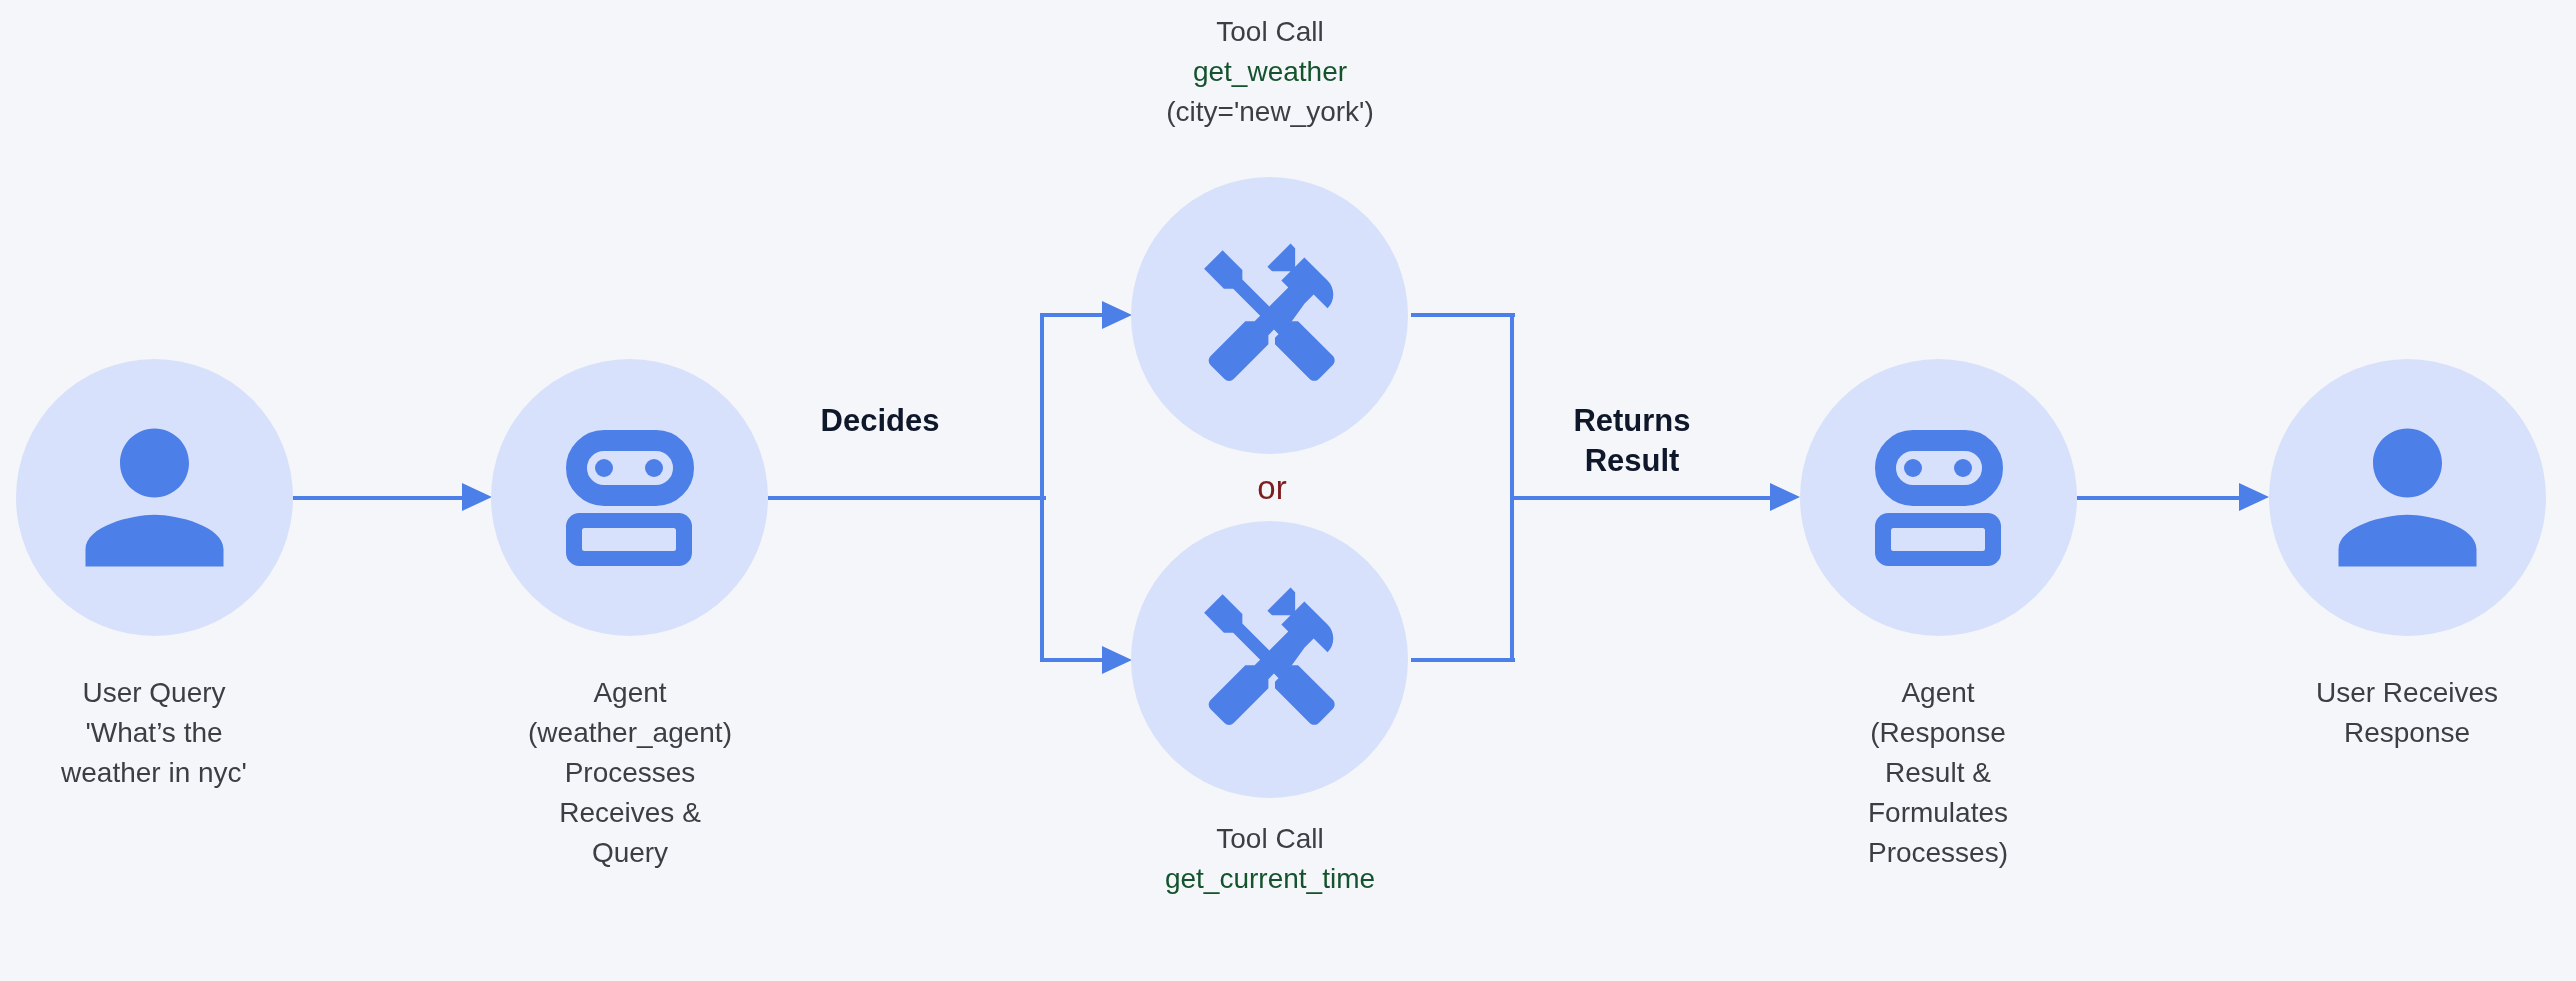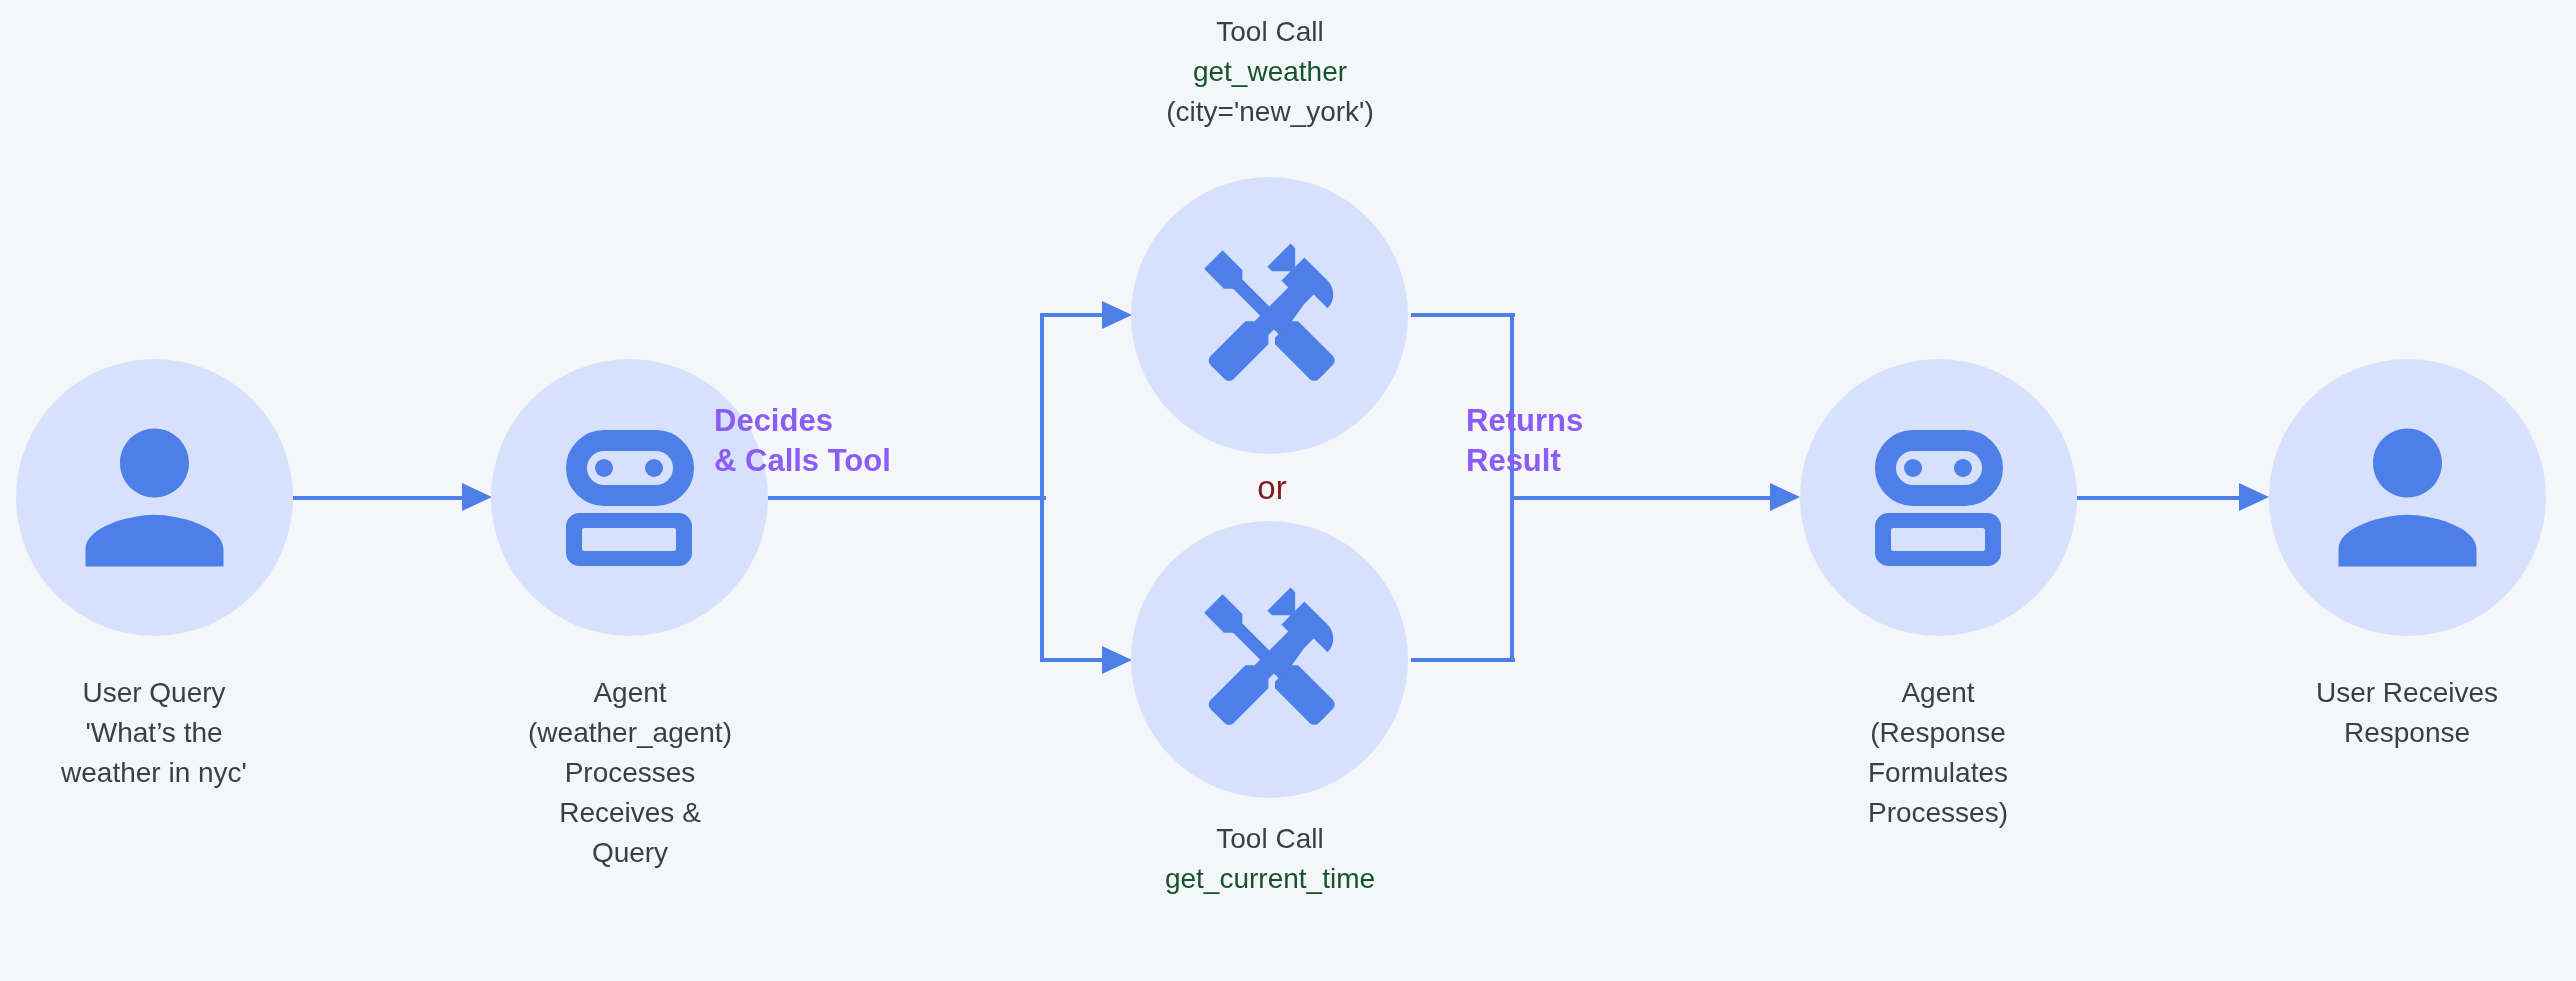--- a/index.html
+++ b/index.html
@@ -71,25 +71,25 @@
     width:414px;
     text-align:center;
     font-size:28px;
     line-height:40px;
     color:#3b3e44;
   }
   .blue-code{color:#14532d;}
   .edge-label{
     position:absolute;
     width:332px;
-    text-align:left;
+    text-align:center;
     font-size:31px;
     font-weight:bold;
     line-height:40px;
-    color:#8b5cf6;
+    color:#0f172a;
   }
   .or-label{
     position:absolute;
     width:166px;
     text-align:center;
     font-size:33px;
     color:#7f1d1d;
   }
 </style>
 </head>
@@ -175,21 +175,20 @@
   <div class="node-label" style="left:423px;top:673px;">
     <div>Agent</div>
     <div>(weather_agent)</div>
     <div>Processes</div>
     <div>Receives &amp;</div>
     <div>Query</div>
   </div>
 
   <div class="edge-label" style="left:714px;top:401px;">
     <div>Decides</div>
-    <div>&amp; Calls Tool</div>
   </div>
 
   <div class="node-label" style="left:1063px;top:11.6px;">
     <div>Tool Call</div>
     <div class="blue-code">get_weather</div>
     <div>(city='new_york')</div>
   </div>
 
   <div class="or-label" style="left:1189px;top:469px;">or</div>
 
@@ -199,20 +198,21 @@
   </div>
 
   <div class="edge-label" style="left:1466px;top:401px;">
     <div>Returns</div>
     <div>Result</div>
   </div>
 
   <div class="node-label" style="left:1731px;top:673px;">
     <div>Agent</div>
     <div>(Response</div>
+    <div>Result &amp;</div>
     <div>Formulates</div>
     <div>Processes)</div>
   </div>
 
   <div class="node-label" style="left:2200px;top:673px;">
     <div>User Receives</div>
     <div>Response</div>
   </div>
 
 </div>

